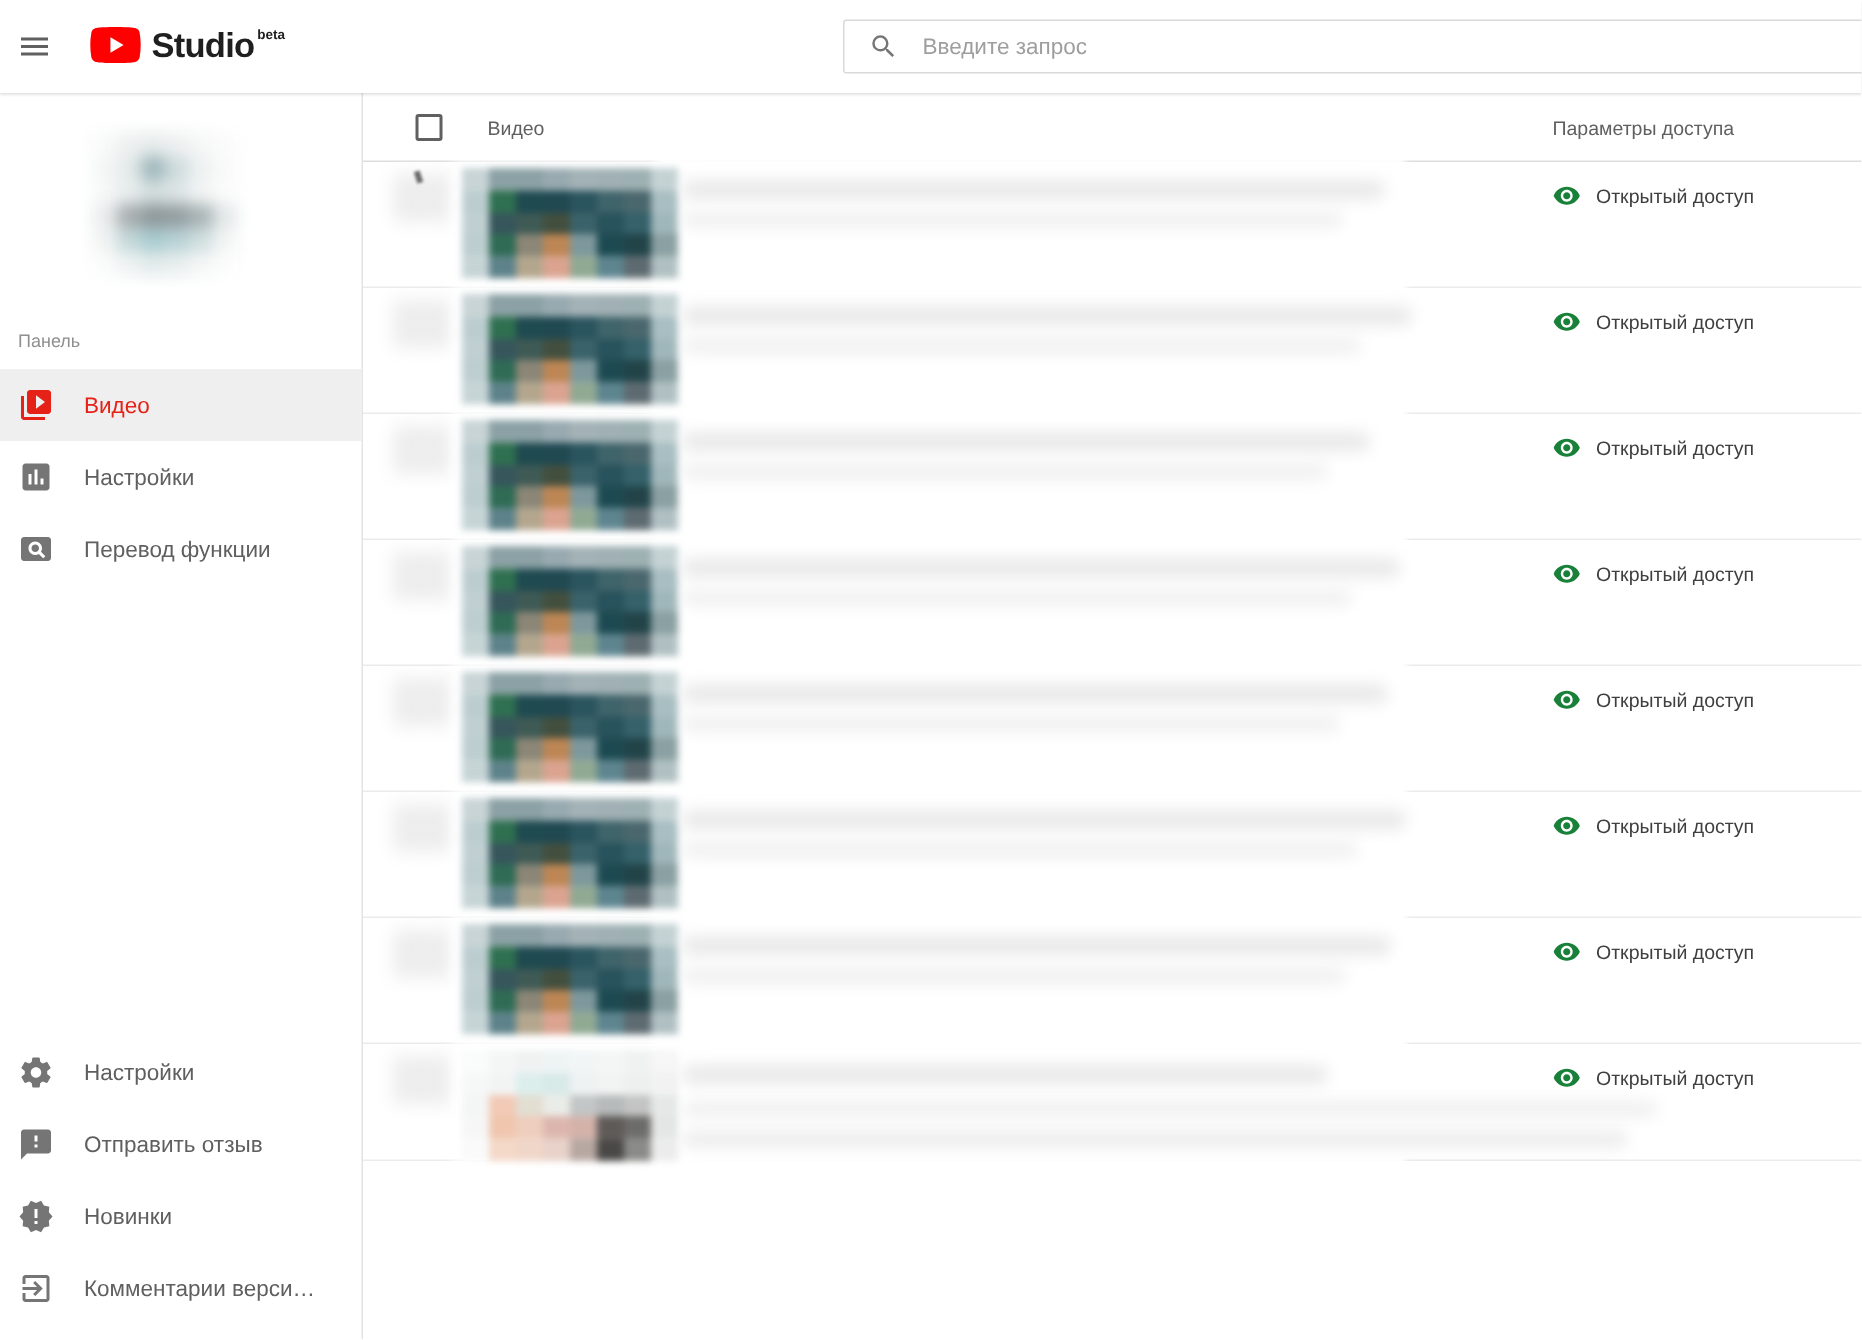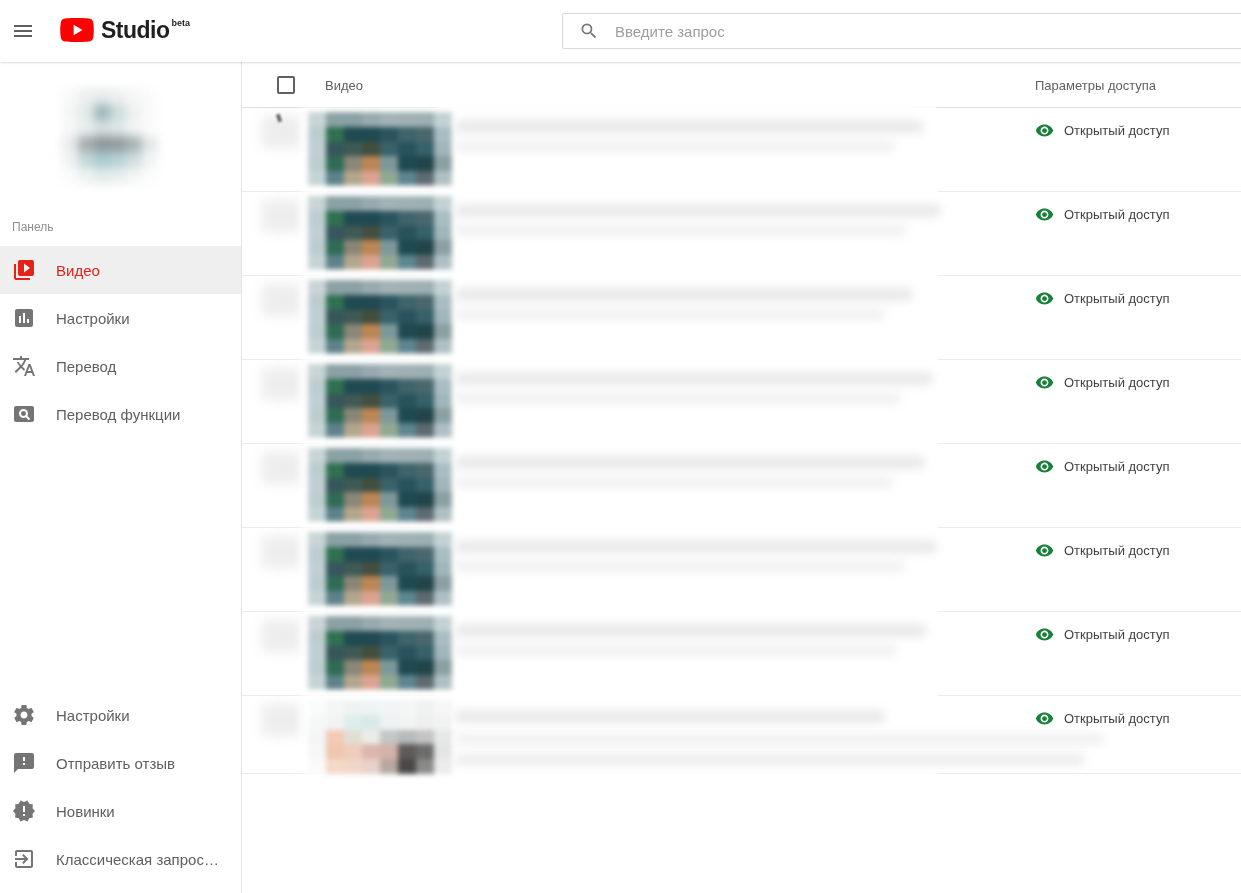--- a/index.html
+++ b/index.html
@@ -162,28 +162,20 @@
     <span class="nav-icon">
           <svg viewBox="0 0 24 24" fill="currentColor">
             <path d="M19 3H5c-1.1 0-2 .9-2 2v14c0 1.1.9 2 2 2h14c1.1 0 2-.9 2-2V5c0-1.1-.9-2-2-2zM9 17H7v-7h2v7zm4 0h-2V7h2v10zm4 0h-2v-4h2v4z"></path>
           </svg>
         </span>
     <span class="nav-label">Настройки</span>
   </div>
       <div class="nav-item">
     <span class="nav-icon">
           <svg viewBox="0 0 24 24" fill="currentColor">
-            <path d="M12.87 15.07l-2.54-2.51.03-.03c1.74-1.94 2.98-4.17 3.71-6.53H17V4h-7V2H8v2H1v1.99h11.17C11.5 7.92 10.44 9.75 9 11.35 8.07 10.32 7.3 9.19 6.69 8h-2c.73 1.63 1.73 3.17 2.98 4.56l-5.09 5.02L4 19l5-5 3.11 3.11.76-2.04zM18.5 10h-2L12 22h2l1.12-3h4.75L21 22h2l-4.5-12zm-2.62 7l1.62-4.33L19.12 17h-3.24z"></path>
-          </svg>
-        </span>
-    <span class="nav-label">Перевод</span>
-  </div>
-      <div class="nav-item">
-    <span class="nav-icon">
-          <svg viewBox="0 0 24 24" fill="currentColor">
             <path d="M11.5 9C10.12 9 9 10.12 9 11.5s1.12 2.5 2.5 2.5 2.5-1.12 2.5-2.5S12.88 9 11.5 9zM20 4H4c-1.1 0-2 .9-2 2v12c0 1.1.9 2 2 2h16c1.1 0 2-.9 2-2V6c0-1.1-.9-2-2-2zm-3.21 14.21l-2.91-2.91c-.69.44-1.51.7-2.38.7C9.01 16 7 13.99 7 11.5S9.01 7 11.5 7s4.5 2.01 4.5 4.5c0 .87-.26 1.69-.7 2.38l2.92 2.91-1.43 1.42z"></path>
           </svg>
         </span>
     <span class="nav-label">Перевод функции</span>
   </div>
     </nav>
   <nav class="nav-footer" id="nav-footer">
       <div class="nav-item">
     <span class="nav-icon">
           <svg viewBox="0 0 24 24" fill="currentColor">
@@ -207,21 +199,21 @@
           </svg>
         </span>
     <span class="nav-label">Новинки</span>
   </div>
       <div class="nav-item">
     <span class="nav-icon">
           <svg viewBox="0 0 24 24" fill="currentColor">
             <path d="M10.09 15.59L11.5 17l5-5-5-5-1.41 1.41L12.67 11H3v2h9.67l-2.58 2.59zM19 3H5c-1.11 0-2 .9-2 2v4h2V5h14v14H5v-4H3v4c0 1.1.89 2 2 2h14c1.1 0 2-.9 2-2V5c0-1.1-.9-2-2-2z"></path>
           </svg>
         </span>
-    <span class="nav-label">Классическая запрос…</span>
+    <span class="nav-label">Комментарии верси…</span>
   </div>
     </nav>
 </aside>
 
 <main class="content">
 
 
   <div class="table-header">
     <span class="checkbox"></span>
     <span class="col-video">Видео</span>

